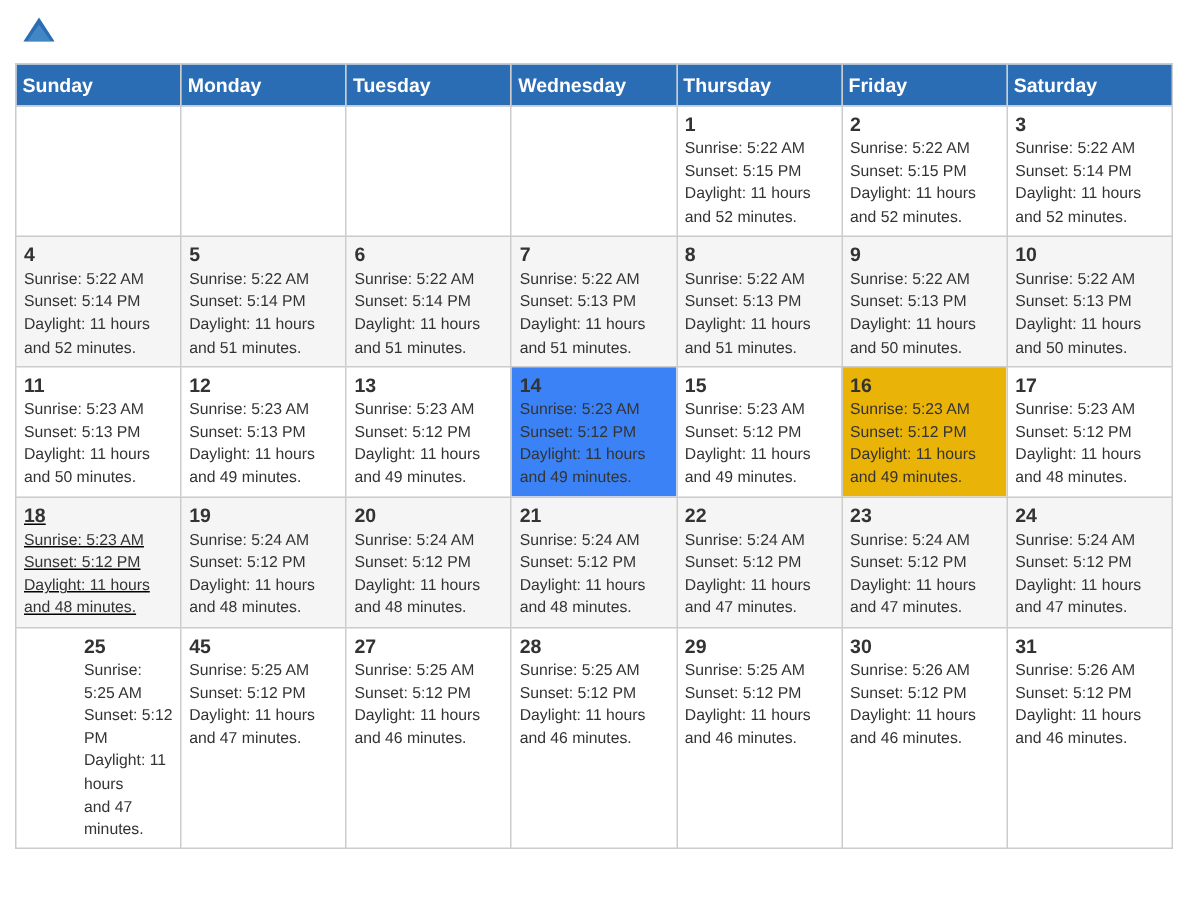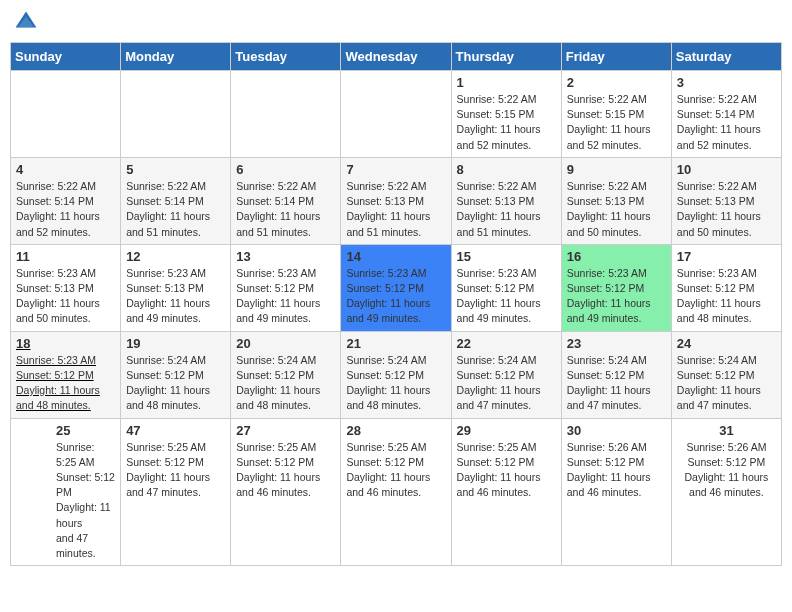--- a/index.html
+++ b/index.html
@@ -221,21 +221,21 @@
 Daylight: 11 hours
 and 49 minutes.</div>
         </td>
         <td style="background: rgb(255, 255, 255);">
           <span class="day-number">15</span>
           <div class="day-info" style="white-space: pre-line;">Sunrise: 5:23 AM
 Sunset: 5:12 PM
 Daylight: 11 hours
 and 49 minutes.</div>
         </td>
-        <td style="background: #86efac;">
+        <td style="background: #eab308;">
           <span class="day-number">16</span>
           <div class="day-info" style="white-space: pre-line;">Sunrise: 5:23 AM
 Sunset: 5:12 PM
 Daylight: 11 hours
 and 49 minutes.</div>
         </td>
         <td style="background: rgb(255, 255, 255);">
           <span class="day-number">17</span>
           <div class="day-info" style="white-space: pre-line;">Sunrise: 5:23 AM
 Sunset: 5:12 PM
@@ -296,21 +296,21 @@
       </tr>
       <tr>
         <td style="background: rgb(255, 255, 255); padding-left: 45px;">
           <span class="day-number">25</span>
           <div class="day-info" style="white-space: pre-line;">Sunrise: 5:25 AM
 Sunset: 5:12 PM
 Daylight: 11 hours
 and 47 minutes.</div>
         </td>
         <td style="background: rgb(255, 255, 255);">
-          <span class="day-number">47</span>
+          <span class="day-number">45</span>
           <div class="day-info" style="white-space: pre-line;">Sunrise: 5:25 AM
 Sunset: 5:12 PM
 Daylight: 11 hours
 and 47 minutes.</div>
         </td>
         <td style="background: rgb(255, 255, 255);">
           <span class="day-number">27</span>
           <div class="day-info" style="white-space: pre-line;">Sunrise: 5:25 AM
 Sunset: 5:12 PM
 Daylight: 11 hours
@@ -330,21 +330,21 @@
 Daylight: 11 hours
 and 46 minutes.</div>
         </td>
         <td style="background: rgb(255, 255, 255);">
           <span class="day-number">30</span>
           <div class="day-info" style="white-space: pre-line;">Sunrise: 5:26 AM
 Sunset: 5:12 PM
 Daylight: 11 hours
 and 46 minutes.</div>
         </td>
-        <td style="background: rgb(255, 255, 255); text-align: center;">
+        <td style="background: rgb(255, 255, 255);">
           <span class="day-number">31</span>
           <div class="day-info" style="white-space: pre-line;">Sunrise: 5:26 AM
 Sunset: 5:12 PM
 Daylight: 11 hours
 and 46 minutes.</div>
         </td>
       </tr>
     </tbody>
 </table>
 

